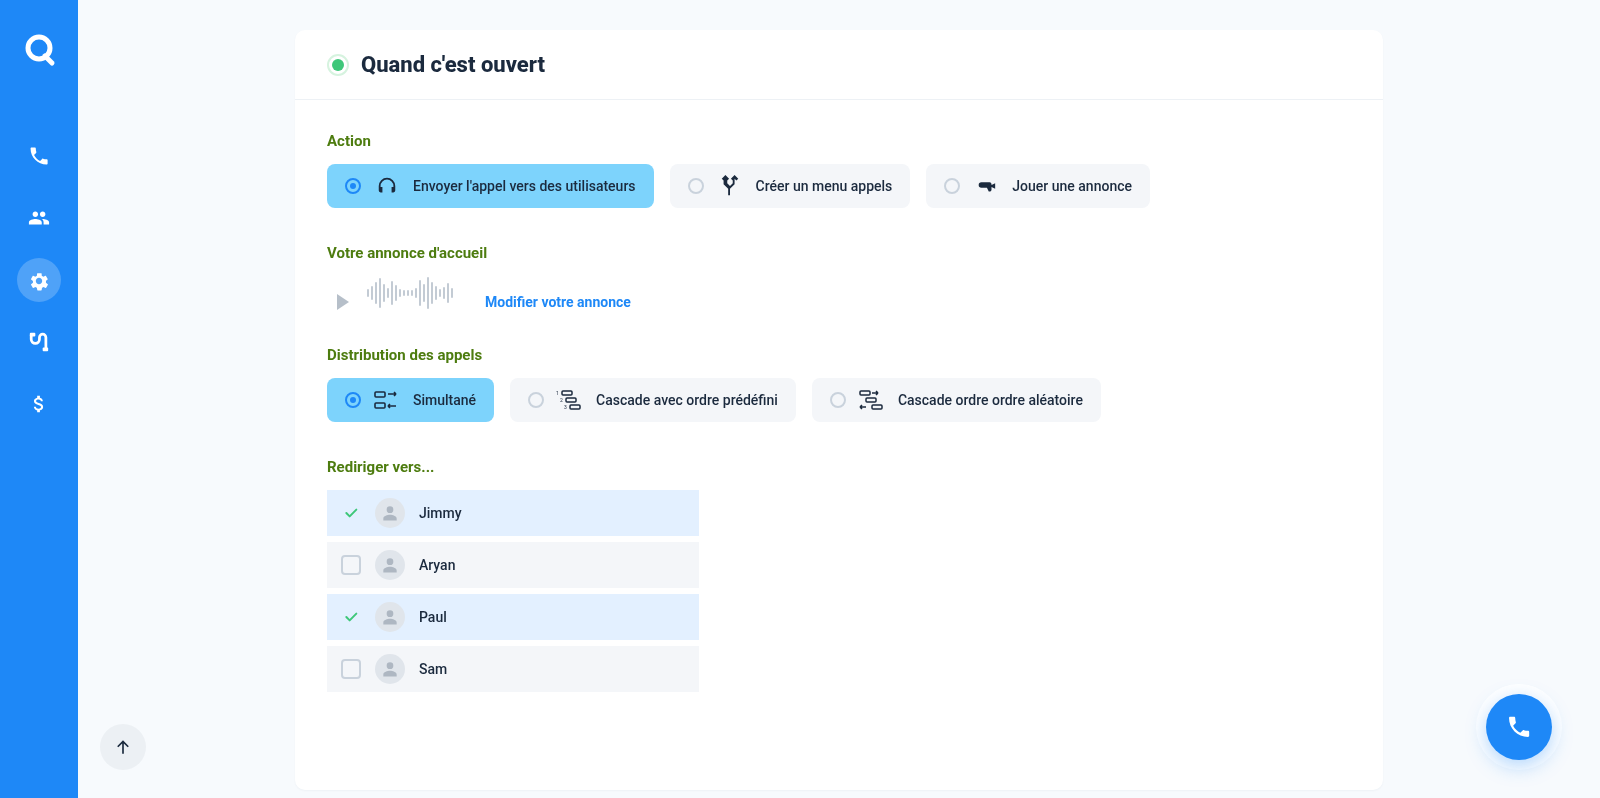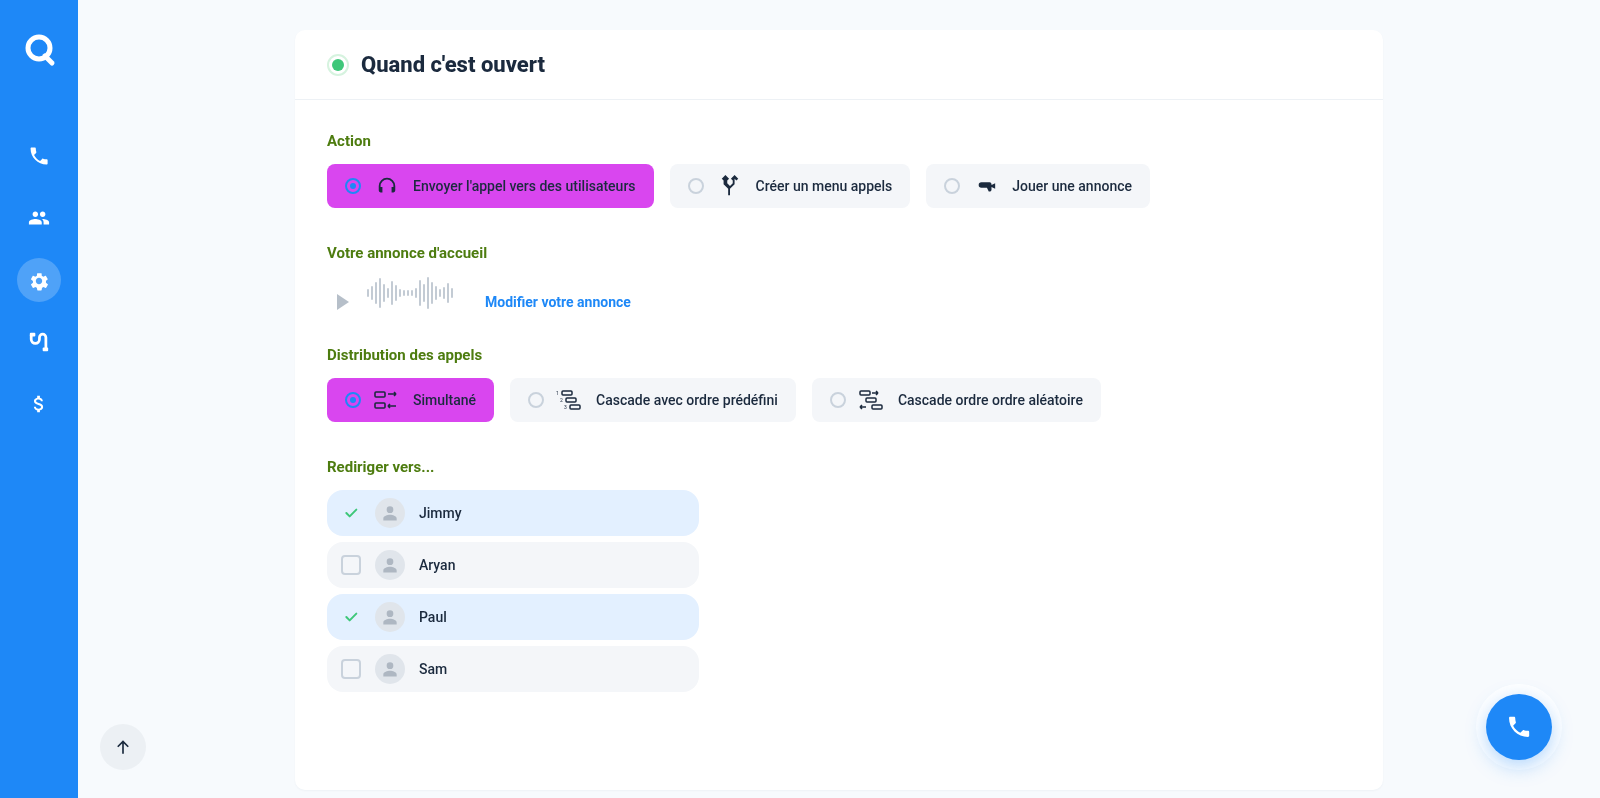--- a/index.html
+++ b/index.html
@@ -82,21 +82,21 @@
 .section { margin-bottom: 36px; }
 .options-row { display:flex; gap: 16px; flex-wrap:wrap; }
 .option-chip {
   display:flex; align-items:center;
   gap: 12px;
   padding: 11px 18px;
   border-radius: 8px;
   background: #f4f6f9;
   cursor:pointer;
 }
-.option-chip.selected { background: #d946ef; }
+.option-chip.selected { background: #7dd3fc; }
 .radio {
   width: 16px; height:16px; border-radius:50%;
   border: 2px solid #c9d2dc;
   flex-shrink:0;
   position:relative;
 }
 .option-chip.selected .radio {
   border-color: #1e88f7;
 }
 .option-chip.selected .radio::after {
@@ -117,21 +117,21 @@
   border-bottom: 8px solid transparent;
   cursor:pointer;
 }
 .waveform { display:flex; align-items:center; gap:2px; height:34px; }
 .waveform span { width:2px; background:#c3cbd4; border-radius:1px; }
 .edit-link { color:#1e88f7; font-weight:700; font-size:14px; cursor:pointer; margin-left: 14px; }
 .user-row {
   display:flex; align-items:center;
   gap: 14px;
   padding: 8px 14px;
-  border-radius: 16px;
+  border-radius: 0;
   background: #f4f6f9;
   width: 372px;
   margin-bottom: 6px;
   cursor:pointer;
 }
 .user-row.checked { background: #e3f0ff; }
 .checkbox {
   width: 20px; height:20px;
   border: 2px solid #c9d2dc;
   border-radius: 4px;

